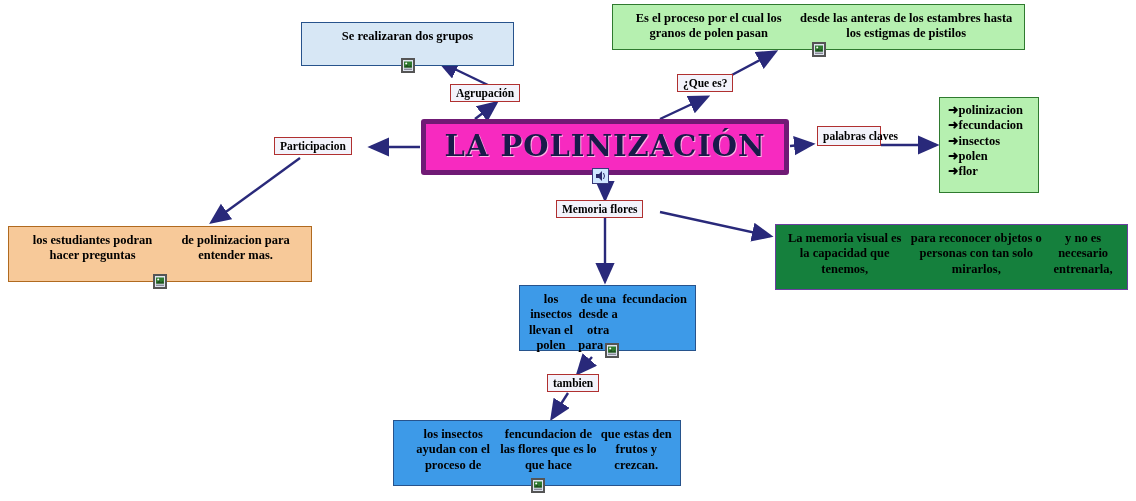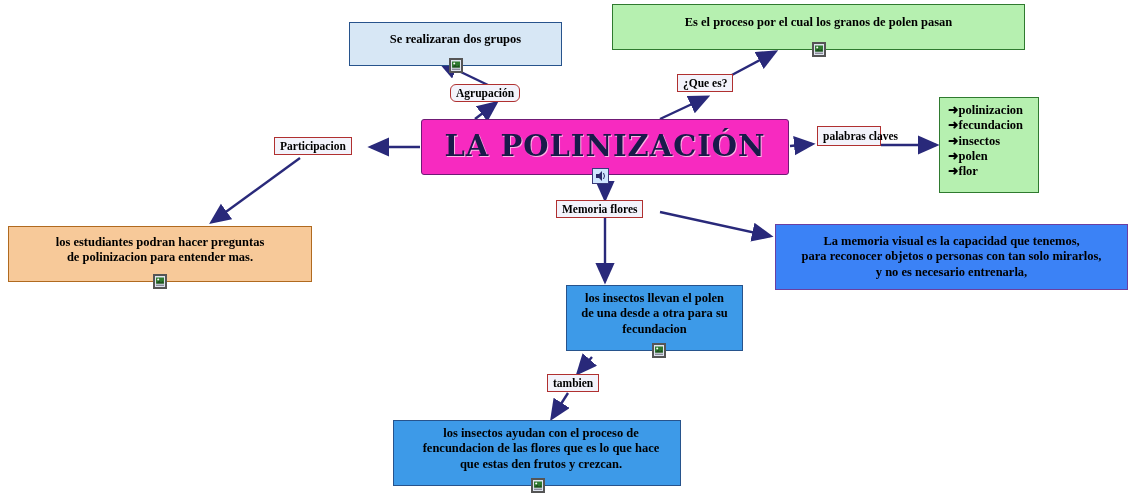--- a/index.html
+++ b/index.html
@@ -21,21 +21,21 @@
     font-weight:bold;
     color:#000;
     line-height:1.22;
   }
   .node .txt{display:block;}
 
   
   #center-node{
     left:421px;top:119px;width:368px;height:56px;
     background:#f72ac0;
-    border:1px solid #701a75;
+    border:5px solid #701a75;
     border-radius:3px;
     display:flex;align-items:center;justify-content:center;
   }
   #center-node .txt{
     font-family:"DejaVu Serif", serif;
     font-size:29px;
     font-weight:bold;
     letter-spacing:1px;
     color:#1a1a4a;
     text-shadow:1px 1px 0 #ffb3e6;
@@ -50,29 +50,29 @@
     font-weight:bold;
     color:#000;
     padding:2px 5px;
     text-align:left;
     white-space:nowrap;
     box-sizing:border-box;
   }
 
   
   .blue{background:#3d9ae8;border:1px solid #27538c;}
-  .lightblue{background:#d7e7f5;border:1px solid #27538c;margin-left:48px;}
+  .lightblue{background:#d7e7f5;border:1px solid #27538c;}
   .green{background:#b6f0b0;border:1px solid #2f7a2f;}
   .orange{background:#f7c999;border:1px solid #b06a1f;}
-  .purple{background:#3b82f6;border:1px solid #6b3fa0;}
+  .purple{background:#15803d;border:1px solid #6b3fa0;}
 
   .content{
     font-size:12.5px;
     padding:6px 8px 14px 8px;
-    display:flex;flex-direction:column;justify-content:center;
+    display:flex;flex-direction:row;justify-content:center;
   }
 
   .listbox{
     font-size:12.5px;
     padding:5px 6px 5px 8px;
     text-align:left;
   }
   .listbox .li{display:block;white-space:nowrap;}
 
   
@@ -141,21 +141,21 @@
     <span class="txt">LA POLINIZACIÓN</span>
   </div>
   <div class="center-badge">
     <svg width="15" height="14" viewBox="0 0 15 14">
       <rect x="0" y="0" width="15" height="14" fill="#cfe6ff"></rect>
       <path d="M3,5 L6,5 L9,2 L9,12 L6,9 L3,9 z" fill="#2a2a6a"></path>
       <path d="M10.5,4 q2,3 0,6" stroke="#2a2a6a" stroke-width="1" fill="none"></path>
     </svg>
   </div>
 
-  <div class="label-box" style="left:450px;top:84px;border-radius:6px;">
+  <div class="label-box" style="left:450px;top:84px;">
     <span>Agrupación</span>
   </div>
 
   <div class="label-box" style="left:677px;top:74px;">
     <span>¿Que es?</span>
   </div>
 
   <div class="label-box" style="left:274px;top:137px;">
     <span>Participacion</span>
   </div>
@@ -181,20 +181,21 @@
         <rect x="2" y="2.5" width="8" height="6" fill="#2f7a2f"></rect>
         <circle cx="4.2" cy="4.6" r="1" fill="#ffffff"></circle>
         <path d="M2,8.5 L5,5.5 L7,7.5 L8.6,6 L10,8.5 z" fill="#1f4f1f"></path>
         <rect x="2" y="9.6" width="8" height="1.4" fill="#8a8a9a"></rect>
       </svg>
     </span>
   </div>
 
   <div class="node content green" style="left:612px;top:4px;width:413px;height:46px;">
     <span class="txt">Es el proceso por el cual los granos de polen pasan</span>
+    <span class="txt">desde las anteras de los estambres hasta los estigmas de pistilos</span>
     <span class="badge">
       <svg width="12" height="13" viewBox="0 0 12 13">
         <rect x="0.5" y="0.5" width="11" height="12" fill="#dfe4ef" stroke="#555"></rect>
         <rect x="2" y="2.5" width="8" height="6" fill="#2f7a2f"></rect>
         <circle cx="4.2" cy="4.6" r="1" fill="#ffffff"></circle>
         <path d="M2,8.5 L5,5.5 L7,7.5 L8.6,6 L10,8.5 z" fill="#1f4f1f"></path>
         <rect x="2" y="9.6" width="8" height="1.4" fill="#8a8a9a"></rect>
       </svg>
     </span>
   </div>
@@ -220,21 +221,21 @@
       </svg>
     </span>
   </div>
 
   <div class="node content purple" style="left:775px;top:224px;width:353px;height:66px;padding-bottom:6px;">
     <span class="txt">La memoria visual es la capacidad que tenemos,</span>
     <span class="txt">para reconocer objetos o personas con tan solo mirarlos,</span>
     <span class="txt">y no es necesario entrenarla,</span>
   </div>
 
-  <div class="node content blue" style="left:519px;top:285px;width:177px;height:66px;margin-left:47px;">
+  <div class="node content blue" style="left:519px;top:285px;width:177px;height:66px;">
     <span class="txt">los insectos llevan el polen</span>
     <span class="txt">de una desde a otra para su</span>
     <span class="txt">fecundacion</span>
     <span class="badge" style="margin-left:-3px;">
       <svg width="12" height="13" viewBox="0 0 12 13">
         <rect x="0.5" y="0.5" width="11" height="12" fill="#dfe4ef" stroke="#555"></rect>
         <rect x="2" y="2.5" width="8" height="6" fill="#2f7a2f"></rect>
         <circle cx="4.2" cy="4.6" r="1" fill="#ffffff"></circle>
         <path d="M2,8.5 L5,5.5 L7,7.5 L8.6,6 L10,8.5 z" fill="#1f4f1f"></path>
         <rect x="2" y="9.6" width="8" height="1.4" fill="#8a8a9a"></rect>

